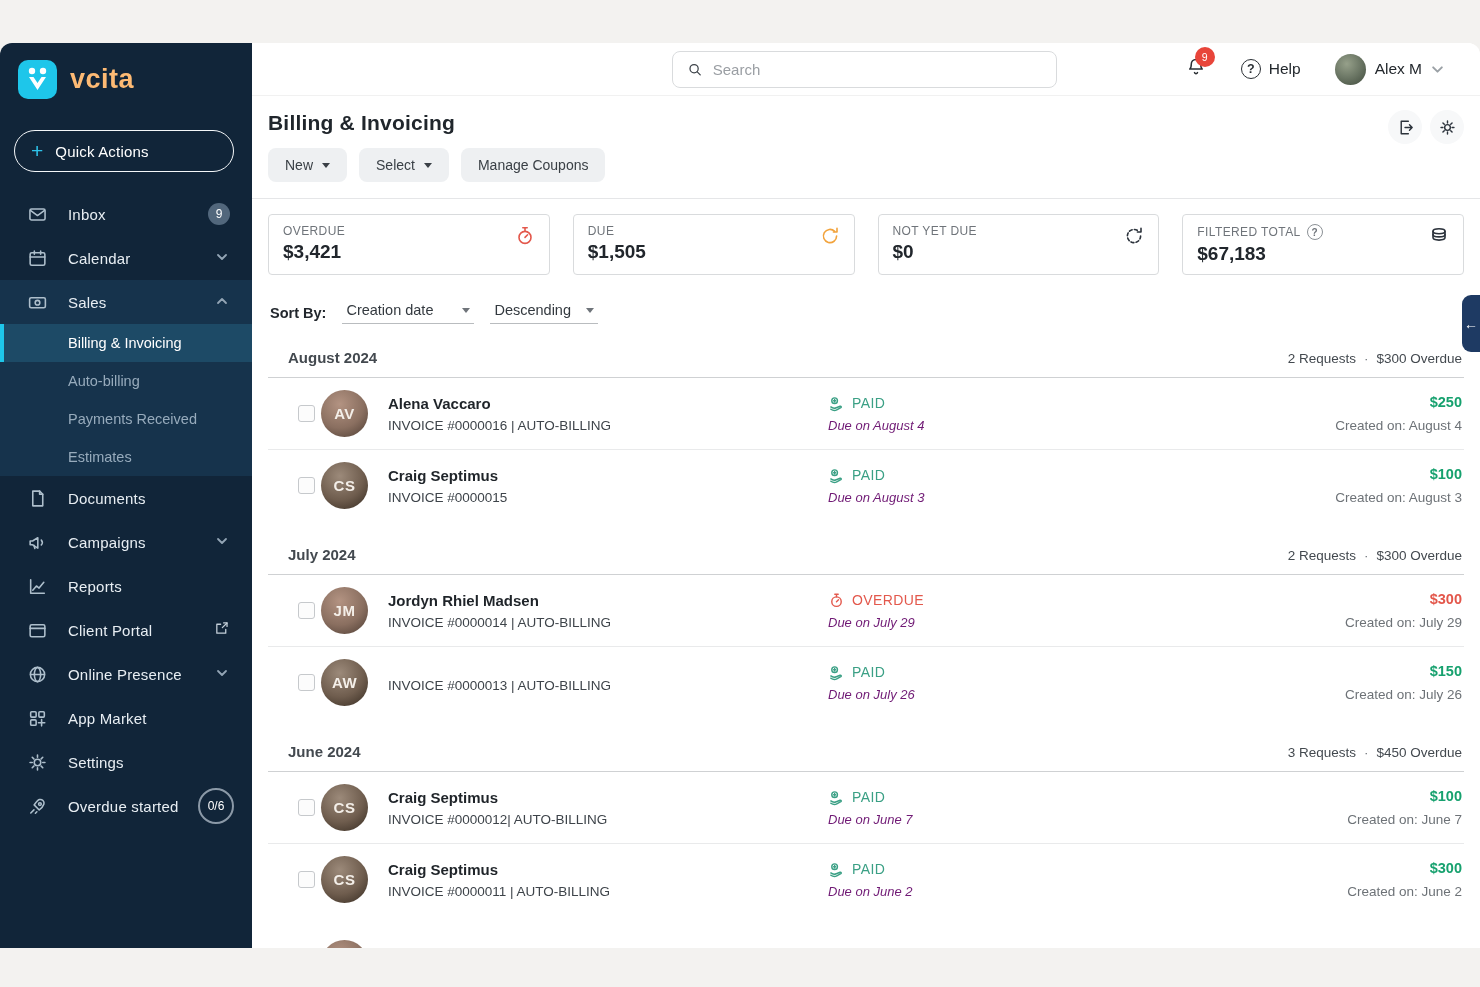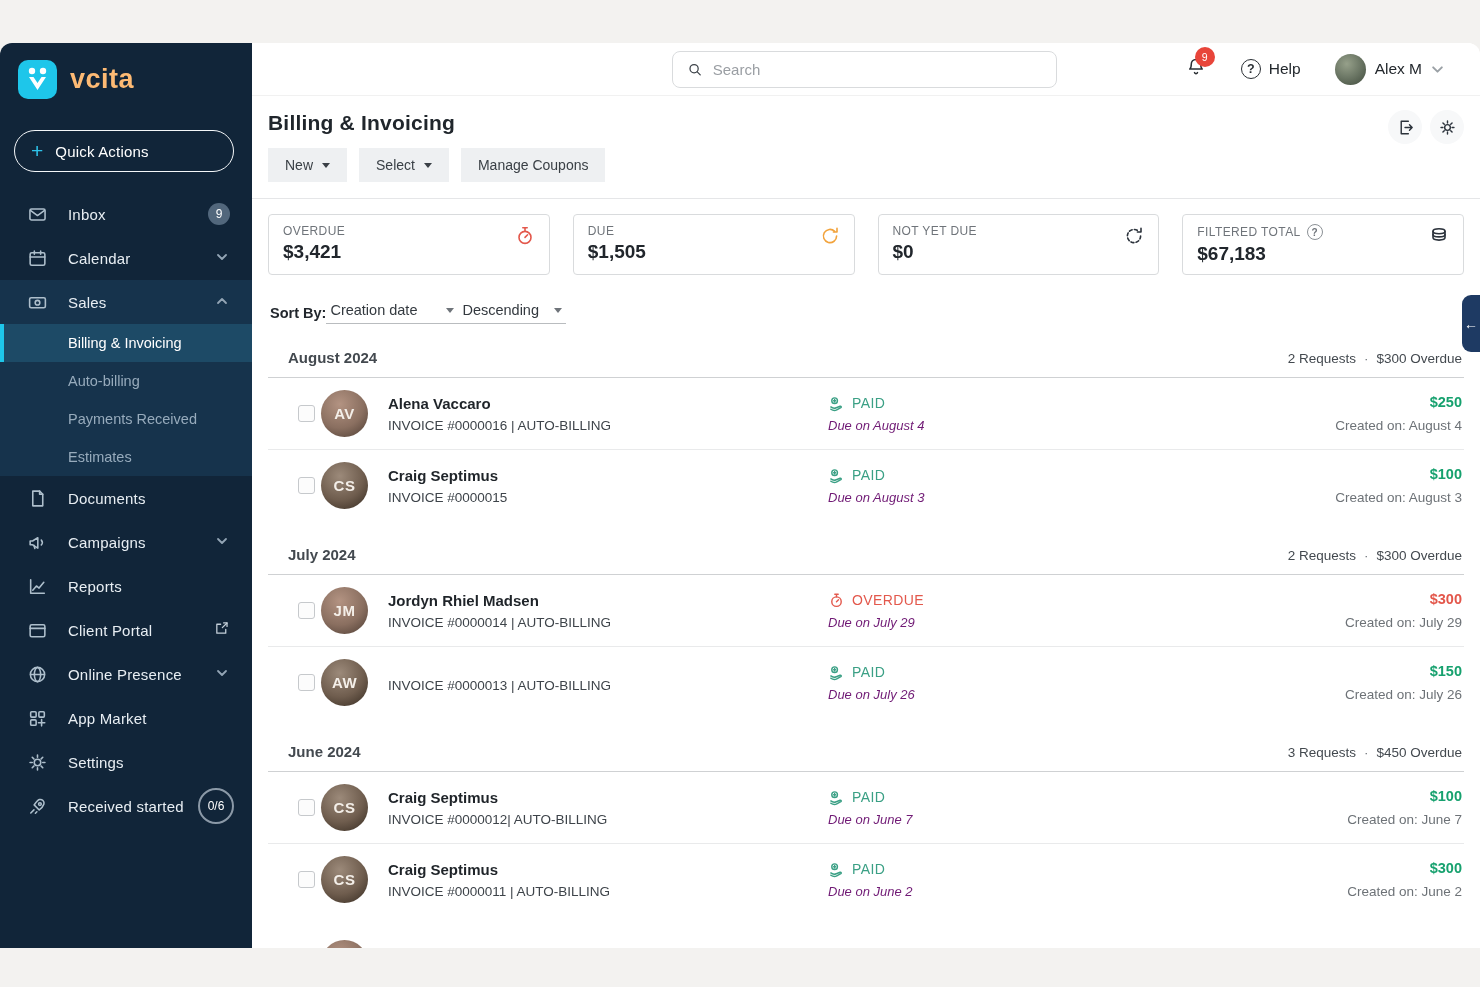--- a/index.html
+++ b/index.html
@@ -58,39 +58,39 @@
   .help-q { width:20px; height:20px; border:1.7px solid #2a2f34; border-radius:50%; font-size:12.5px; font-weight:700;
             display:flex; align-items:center; justify-content:center; color:#2a2f34; }
   .user-wrap { display:flex; align-items:center; gap:9px; cursor:pointer; }
   .user-avatar { width:31px; height:31px; border-radius:50%; background:radial-gradient(circle at 38% 32%, #96a08a 0%, #6f7a68 45%, #3f4a3c 100%); }
   .user-name { font-size:15.5px; color:#23282d; }
   .user-wrap svg { width:13px; height:13px; stroke:#9aa0a5; fill:none; stroke-width:1.8; stroke-linecap:round; stroke-linejoin:round; }
 
   .page-header { padding:15px 18px 16px 16px; border-bottom:1px solid #e5e6e8; position:relative; }
   .page-title { font-size:21px; font-weight:700; color:#20262c; letter-spacing:.2px; }
   .hdr-buttons { display:flex; gap:12px; margin-top:13px; }
-  .gbtn { background:#eef0f2; border:none; border-radius:0; height:34px; padding:0 17px; font-size:14px; color:#3a4046;
+  .gbtn { background:#eef0f2; border:none; border-radius:8px; height:34px; padding:0 17px; font-size:14px; color:#3a4046;
           display:flex; align-items:center; gap:9px; cursor:pointer; font-family:"Liberation Sans", sans-serif; }
   .caret { width:0; height:0; border-left:4.5px solid transparent; border-right:4.5px solid transparent; border-top:5.5px solid #3a4046; }
   .hdr-icons { position:absolute; right:16px; top:14px; display:flex; gap:8px; }
   .icon-circle { width:34px; height:34px; border-radius:50%; background:#f7f8f9; display:flex; align-items:center; justify-content:center; cursor:pointer; }
   .icon-circle svg { width:19px; height:19px; stroke:#2b323b; fill:none; stroke-width:1.5; stroke-linecap:round; stroke-linejoin:round; }
 
   .content { flex:1; padding:15px 16px 0 16px; overflow:hidden; position:relative; }
 
   .cards { display:flex; gap:23px; }
   .card { flex:1; height:61px; border:1px solid #d9dbdd; border-radius:4px; padding:9px 14px; position:relative; background:#fff; }
   .card-label { font-size:12px; color:#6f747a; letter-spacing:.4px; display:flex; align-items:center; gap:6px; }
   .card-value { font-size:19px; font-weight:700; color:#21262c; margin-top:3px; }
   .card-icon { position:absolute; top:10px; right:13px; }
   .card-icon svg { width:22px; height:22px; fill:none; stroke-width:1.6; stroke-linecap:round; stroke-linejoin:round; }
   .info-q { width:16px; height:16px; border:1.4px solid #8c9196; border-radius:50%; color:#6f747a; font-size:10px; font-weight:700;
             display:inline-flex; align-items:center; justify-content:center; cursor:pointer; }
 
-  .sort-row { margin-top:27px; display:flex; align-items:center; padding-left:2px; }
+  .sort-row { margin-top:27px; display:flex; align-items:center; gap:16px; padding-left:2px; }
   .sort-label { font-size:14.5px; font-weight:700; color:#22272d; }
   .sort-dd { display:flex; align-items:center; justify-content:space-between; border-bottom:1px solid #b9bcbf;
              padding:0 4px 5px 4px; min-width:132px; cursor:pointer; font-size:14.5px; color:#33393f; gap:14px; }
   .sort-dd.small { min-width:108px; }
   .dd-caret { width:0; height:0; border-left:4.5px solid transparent; border-right:4.5px solid transparent; border-top:5.5px solid #6f747a; }
 
   .list { margin-top:25px; }
   .group { margin-bottom:25px; }
   .group-header { display:flex; align-items:baseline; justify-content:space-between; padding:0 2px 11px 20px; border-bottom:1px solid #cfd1d3; }
   .g-month { font-size:15px; font-weight:700; color:#43494f; }
@@ -280,21 +280,21 @@
         <span class="nlabel">Settings</span>
       </div>
       <div class="nav-item">
         <span class="nicon">
             <svg viewBox="0 0 20 20">
               <path d="M11.8 3.4 c2.6-.7 5 1.7 4.3 4.3 -.6 2-2.3 4-4.5 5.6 L6.8 8.5 c1.6-2.2 3.3-4.5 5-5.1 z"></path>
               <circle cx="12.3" cy="7.7" r="1.3"></circle>
               <path d="M6.6 13.2 L3.6 16.2 M9.4 15 L8 16.4"></path>
             </svg>
           </span>
-        <span class="nlabel">Received started</span>
+        <span class="nlabel">Overdue started</span>
         <span class="gs-badge">0/6</span>
       </div>
     </nav>
   </aside>
 
   <div class="main">
 
     <div class="topbar">
       <div class="search-box">
         <svg viewBox="0 0 20 20">

